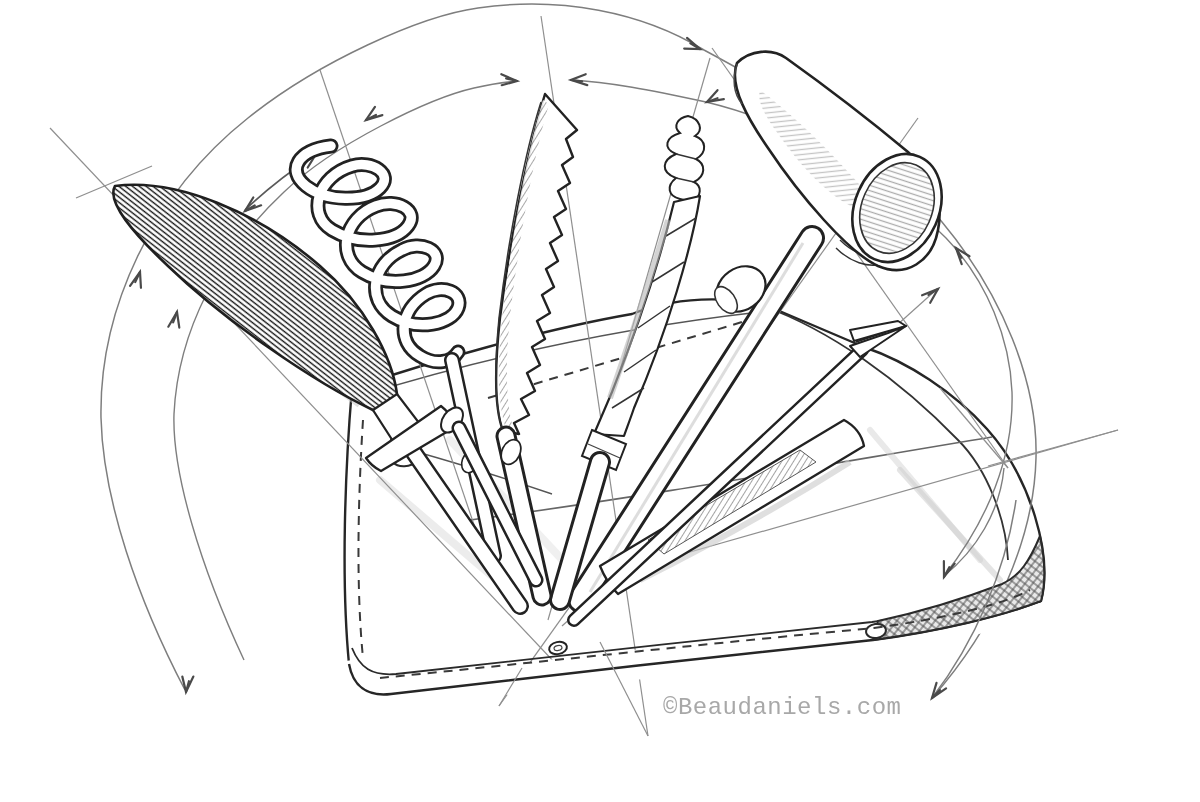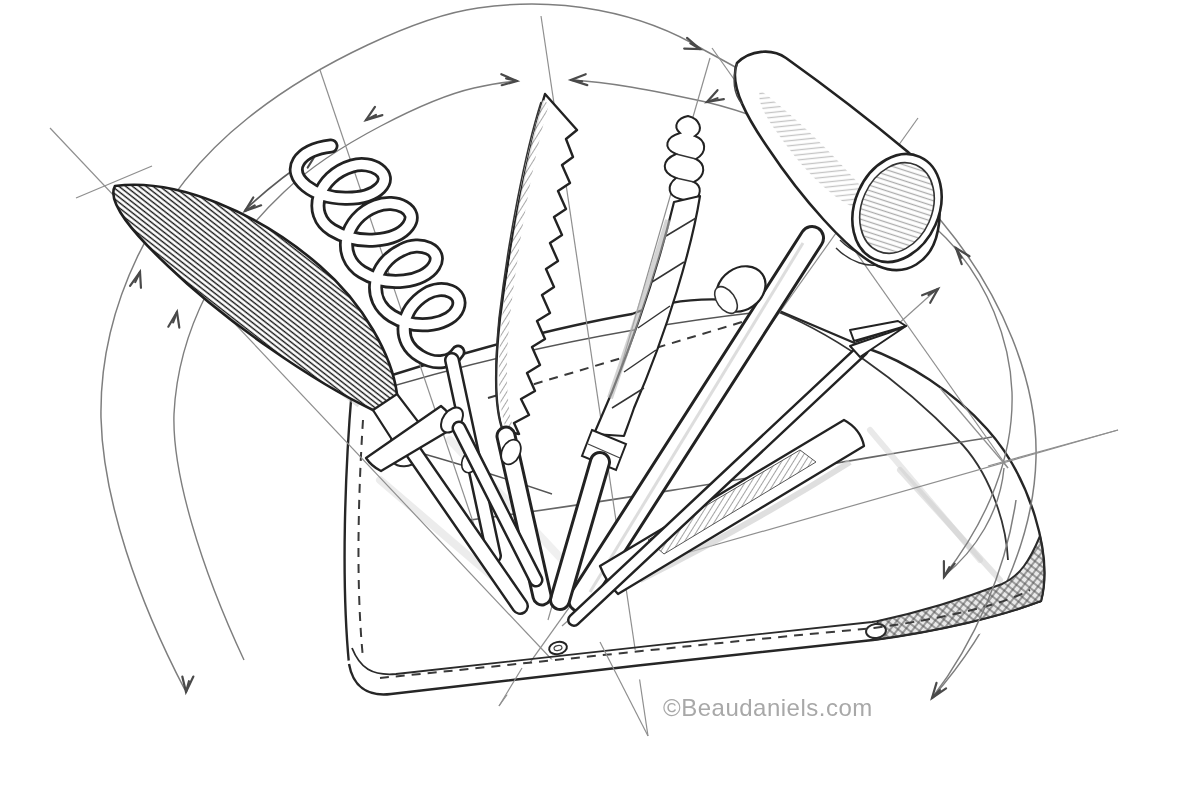--- a/index.html
+++ b/index.html
@@ -1,20 +1,20 @@
 <!DOCTYPE html>
 <html><head>
 <meta charset="utf-8">
 <style>
   html,body{margin:0;padding:0;background:#ffffff;}
   .stage{position:relative;width:1200px;height:802px;background:#ffffff;overflow:hidden;
          font-family:"Liberation Sans", sans-serif;}
   .stage svg{position:absolute;left:0;top:0;}
   .watermark{position:absolute;left:663px;top:694px;font-size:24px;letter-spacing:.5px;
-             color:#a8a8a8;font-family:Liberation Sans, sans-serif;}
+             color:#a8a8a8;font-family:Liberation Mono, monospace;}
 </style>
 </head>
 <body>
 
 <div class="stage">
 <svg width="1200" height="802" viewBox="0 0 1200 802" xmlns="http://www.w3.org/2000/svg">
   <defs>
     <pattern id="hatchFile" width="4.2" height="4.2" patternUnits="userSpaceOnUse" patternTransform="rotate(-52)">
       <rect width="4.2" height="4.2" fill="#ffffff"></rect>
       <path d="M2,0 V4.2" stroke="#161616" stroke-width="1.4"></path>

